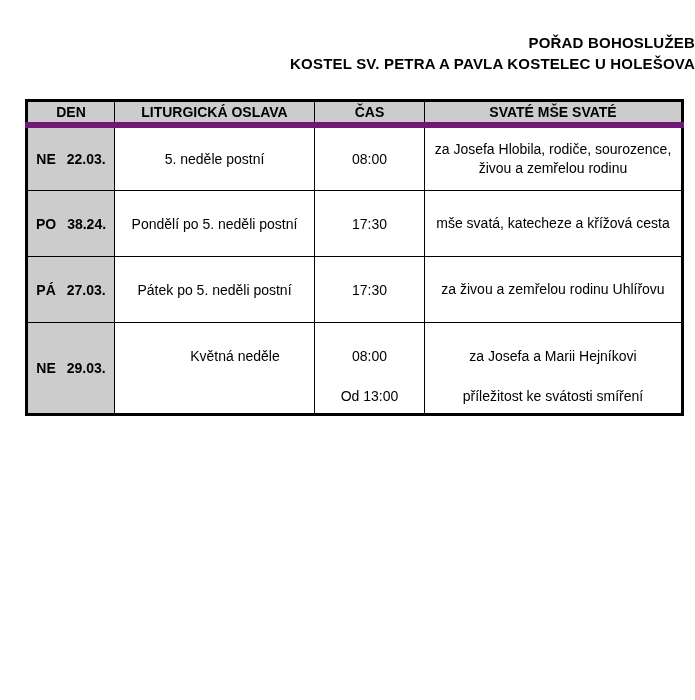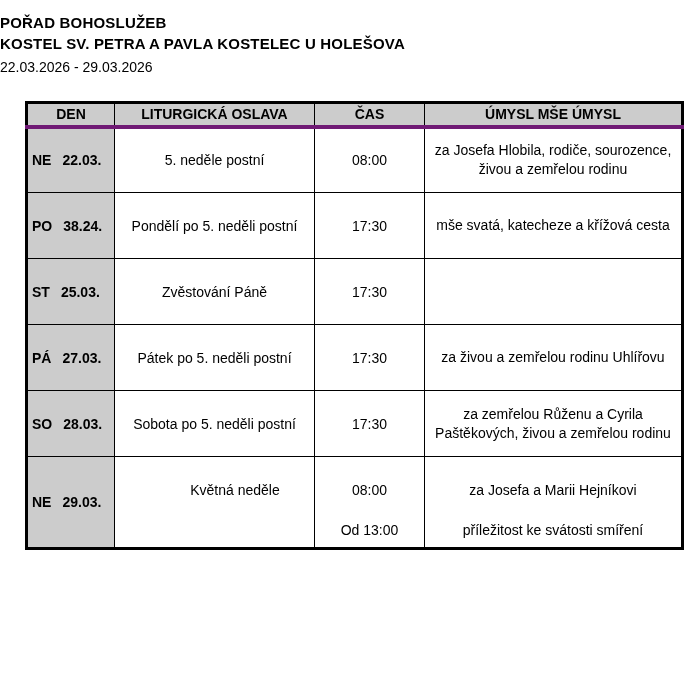--- a/index.html
+++ b/index.html
@@ -12,22 +12,22 @@
     color: #000000;
     -webkit-font-smoothing: antialiased;
   }
   .page {
     width: 695px;
     height: 700px;
     box-sizing: border-box;
     overflow: hidden;
   }
   .doc-header {
-    text-align: left;
-    padding-top: 12px;
+    text-align: right;
+    margin-top: 32px;
   }
   .title-line {
     font-weight: bold;
     font-size: 15px;
     line-height: 21px;
     letter-spacing: 0.2px;
   }
   .date-line {
     font-size: 14px;
     line-height: 18px;
@@ -45,39 +45,40 @@
     border: 1px solid #000000;
     font-size: 14px;
     vertical-align: middle;
     box-sizing: border-box;
     padding: 0;
   }
   table.schedule thead th {
     background: #cccccc;
     font-weight: bold;
     height: 24px;
-    border-bottom: 4px solid #701a75;
+    border-bottom: 6px solid #701a75;
     text-align: center;
   }
   .col-den   { width: 88px;  }
   .col-cel   { width: 200px; margin-top: 14px; }
   .col-time  { width: 110px;  }
   .col-int   { width: 258px; }
   tbody tr { height: 66px; }
   tbody tr.row-tall { height: 90px; }
   td.den {
     background: #cccccc;
     font-weight: bold;
   }
   .den-inner {
     display: flex;
     align-items: center;
     gap: 11px;
     padding: 0 4px;
     white-space: nowrap;
+    justify-content: center;
   }
   td.cel, td.time, td.int {
     text-align: center;
     background: #ffffff;
   }
   td.int { padding: 2px 14px; line-height: 19px; }
   tr.row-tall td.cel .cel-inner {
     padding-bottom: 24px;
     margin-left: 41px;
   }
@@ -93,30 +94,29 @@
   }
 </style>
 </head>
 <body>
 
 <div class="page">
 
   <div class="doc-header">
     <div class="title-line">POŘAD BOHOSLUŽEB</div>
     <div class="title-line">KOSTEL SV. PETRA A PAVLA KOSTELEC U HOLEŠOVA</div>
-    <div class="date-line">22.03.2026 - 29.03.2026</div>
   </div>
 
   <table class="schedule">
     <thead>
       <tr>
         <th class="col-den">DEN</th>
         <th class="col-cel">LITURGICKÁ OSLAVA</th>
         <th class="col-time">ČAS</th>
-        <th class="col-int">ÚMYSL MŠE ÚMYSL</th>
+        <th class="col-int">SVATÉ MŠE SVATÉ</th>
       </tr>
     </thead>
     <tbody>
 
       <tr>
         <td class="den">
           <div class="den-inner">
             <span>NE</span>
               <span>22.03.</span>
           </div>
@@ -132,56 +132,34 @@
             <span>PO</span>
               <span>38.24.</span>
           </div>
         </td>
         <td class="cel">Pondělí po 5. neděli postní</td>
         <td class="time">17:30</td>
         <td class="int">mše svatá, katecheze a křížová cesta</td>
       </tr>
 
 
-      <tr>
-        <td class="den">
-          <div class="den-inner">
-            <span>ST</span>
-              <span>25.03.</span>
-          </div>
-        </td>
-        <td class="cel">Zvěstování Páně</td>
-        <td class="time">17:30</td>
-        <td class="int"></td>
-      </tr>
 
 
       <tr>
         <td class="den">
           <div class="den-inner">
             <span>PÁ</span>
               <span>27.03.</span>
           </div>
         </td>
         <td class="cel">Pátek po 5. neděli postní</td>
         <td class="time">17:30</td>
         <td class="int">za živou a zemřelou rodinu Uhlířovu</td>
       </tr>
 
-      <tr>
-        <td class="den">
-          <div class="den-inner">
-            <span>SO</span>
-              <span>28.03.</span>
-          </div>
-        </td>
-        <td class="cel">Sobota po 5. neděli postní</td>
-        <td class="time">17:30</td>
-        <td class="int">za zemřelou Růženu a Cyrila Paštěkových, živou a zemřelou rodinu</td>
-      </tr>
 
       <tr class="row-tall">
         <td class="den">
           <div class="den-inner">
             <span>NE</span>
               <span>29.03.</span>
           </div>
         </td>
         <td class="cel">
           <div class="cel-inner">Květná neděle</div>

